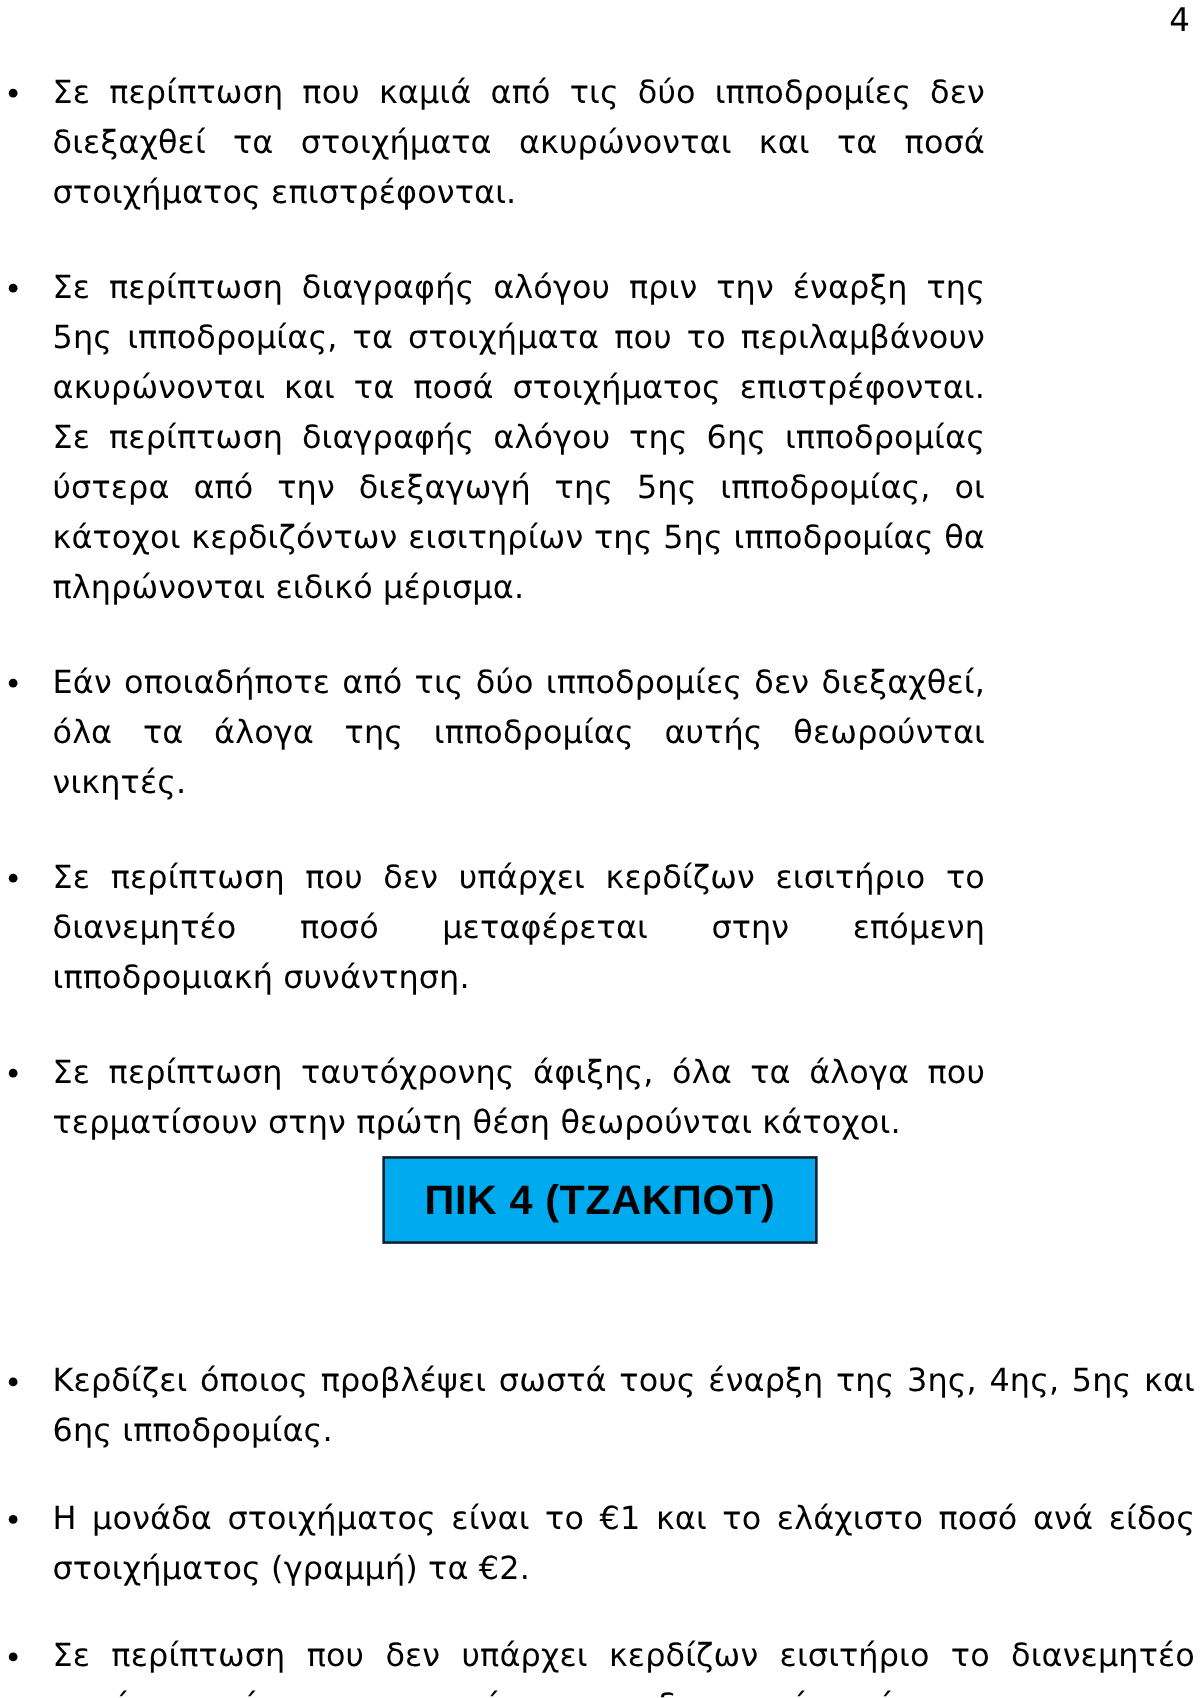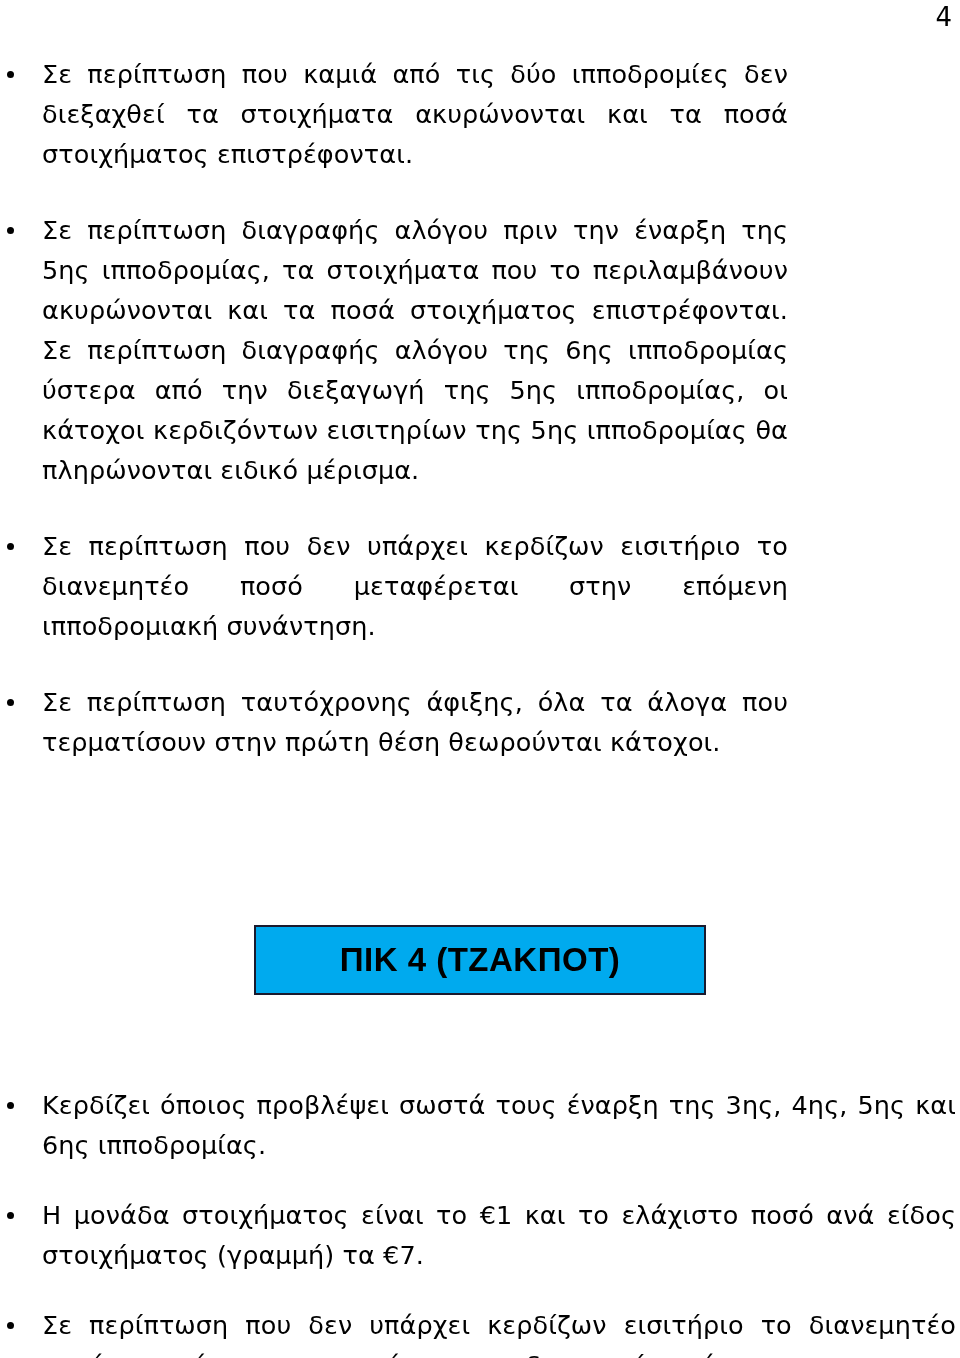--- a/index.html
+++ b/index.html
@@ -79,21 +79,21 @@
 
   
   .title-box-wrap {
     position: absolute;
     left: 0;
     top: 925px;
     width: 960px;
   }
   .title-box {
     margin: 0 auto;
-    width: 452px;
+    width: 348px;
     height: 70px;
     box-sizing: border-box;
     background: #00aaee;
     border: 2px solid #1a1a2e;
     display: flex;
     align-items: center;
     justify-content: center;
   }
   .title-box-label {
     font-family: "Liberation Sans", sans-serif;
@@ -125,41 +125,44 @@
 
   <div class="content">
     <ul class="bullets">
       <li class="bullet-item gap-large">
         <span class="text">Σε περίπτωση που καμιά από τις δύο ιπποδροµίες δεν διεξαχθεί τα στοιχήµατα ακυρώνονται και τα ποσά στοιχήµατος επιστρέφονται.</span>
       </li>
       <li class="bullet-item gap-large">
         <span class="text">Σε περίπτωση διαγραφής αλόγου πριν την έναρξη της 5ης ιπποδροµίας, τα στοιχήµατα που το περιλαµβάνουν ακυρώνονται και τα ποσά στοιχήµατος επιστρέφονται. Σε περίπτωση διαγραφής αλόγου της 6ης ιπποδροµίας ύστερα από την διεξαγωγή της 5ης ιπποδροµίας, οι κάτοχοι κερδιζόντων εισιτηρίων της 5ης ιπποδροµίας θα πληρώνονται ειδικό µέρισµα.</span>
       </li>
       <li class="bullet-item gap-large">
+        <span class="text">Εάν οποιαδήποτε από τις δύο ιπποδροµίες δεν διεξαχθεί, όλα τα άλογα της ιπποδροµίας αυτής θεωρούνται νικητές.</span>
+      </li>
+      <li class="bullet-item gap-large">
         <span class="text">Σε περίπτωση που δεν υπάρχει κερδίζων εισιτήριο το διανεµητέο ποσό µεταφέρεται στην επόµενη ιπποδροµιακή συνάντηση.</span>
       </li>
       <li class="bullet-item">
         <span class="text">Σε περίπτωση ταυτόχρονης άφιξης, όλα τα άλογα που τερµατίσουν στην πρώτη θέση θεωρούνται κάτοχοι.</span>
       </li>
     </ul>
   </div>
 
   <div class="title-box-wrap">
     <div class="title-box" style="background: rgb(0, 170, 238); border-color: rgb(26, 26, 46);">
       <span class="title-box-label" style="color: rgb(0, 0, 0);">ΠΙΚ 4 (ΤΖΑΚΠΟΤ)</span>
     </div>
   </div>
 
   <div class="content-lower">
     <ul class="bullets">
       <li class="bullet-item">
         <span class="text">Κερδίζει όποιος προβλέψει σωστά τους έναρξη της 3ης, 4ης, 5ης και 6ης ιπποδροµίας.</span>
       </li>
       <li class="bullet-item">
-        <span class="text">Η µονάδα στοιχήµατος είναι το €1 και το ελάχιστο ποσό ανά είδος στοιχήµατος (γραµµή) τα €7.</span>
+        <span class="text">Η µονάδα στοιχήµατος είναι το €1 και το ελάχιστο ποσό ανά είδος στοιχήµατος (γραµµή) τα €2.</span>
       </li>
       <li class="bullet-item">
         <span class="text">Σε περίπτωση που δεν υπάρχει κερδίζων εισιτήριο το διανεµητέο ποσό µεταφέρεται στην επόµενη ιπποδροµιακή συνάντηση.</span>
       </li>
     </ul>
   </div>
 
 </div>
 
 </body></html>

